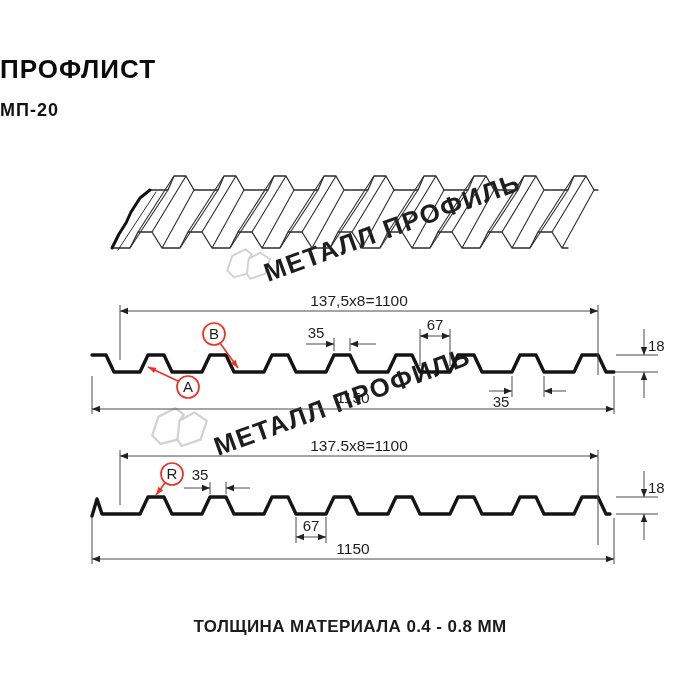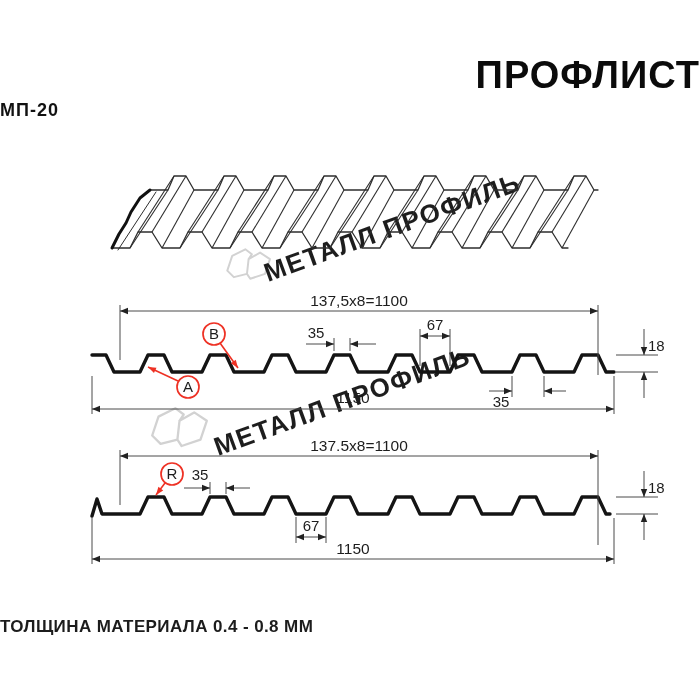--- a/index.html
+++ b/index.html
@@ -1,22 +1,22 @@
 <!DOCTYPE html>
 <html><head>
 <meta charset="utf-8">
 <style>
   html,body{margin:0;padding:0;}
   body{width:700px;height:700px;background:#ffffff;position:relative;overflow:hidden;
        font-family:"Liberation Sans",sans-serif;}
-  .title{position:absolute;top:54px;left:0;width:700px;text-align:right;
-         font-size:38px;font-weight:800;letter-spacing:1px;color:#0b0b0b;}
+  .title{position:absolute;top:54px;left:0;width:700px;text-align:left;
+         font-size:26px;font-weight:800;letter-spacing:1px;color:#0b0b0b;}
   .subtitle{position:absolute;top:100px;left:0;width:700px;text-align:left;
          font-size:18px;font-weight:700;letter-spacing:1px;color:#111;}
-  .footer{position:absolute;top:617px;left:0;width:700px;
+  .footer{position:absolute;top:617px;left:0;width:700px;text-align:center;
          font-size:17px;font-weight:700;letter-spacing:.4px;color:#1c1c1c;}
   svg{position:absolute;left:0;top:0;}
   svg text{font-family:"Liberation Sans",sans-serif;fill:#1d1d1d;font-size:15px;}
   text.dimbig{font-size:15.5px;}
   text.red{font-size:15px;}
   text.wm{font-size:26px;font-weight:bold;letter-spacing:1.5px;}
 </style>
 </head>
 <body>
 

